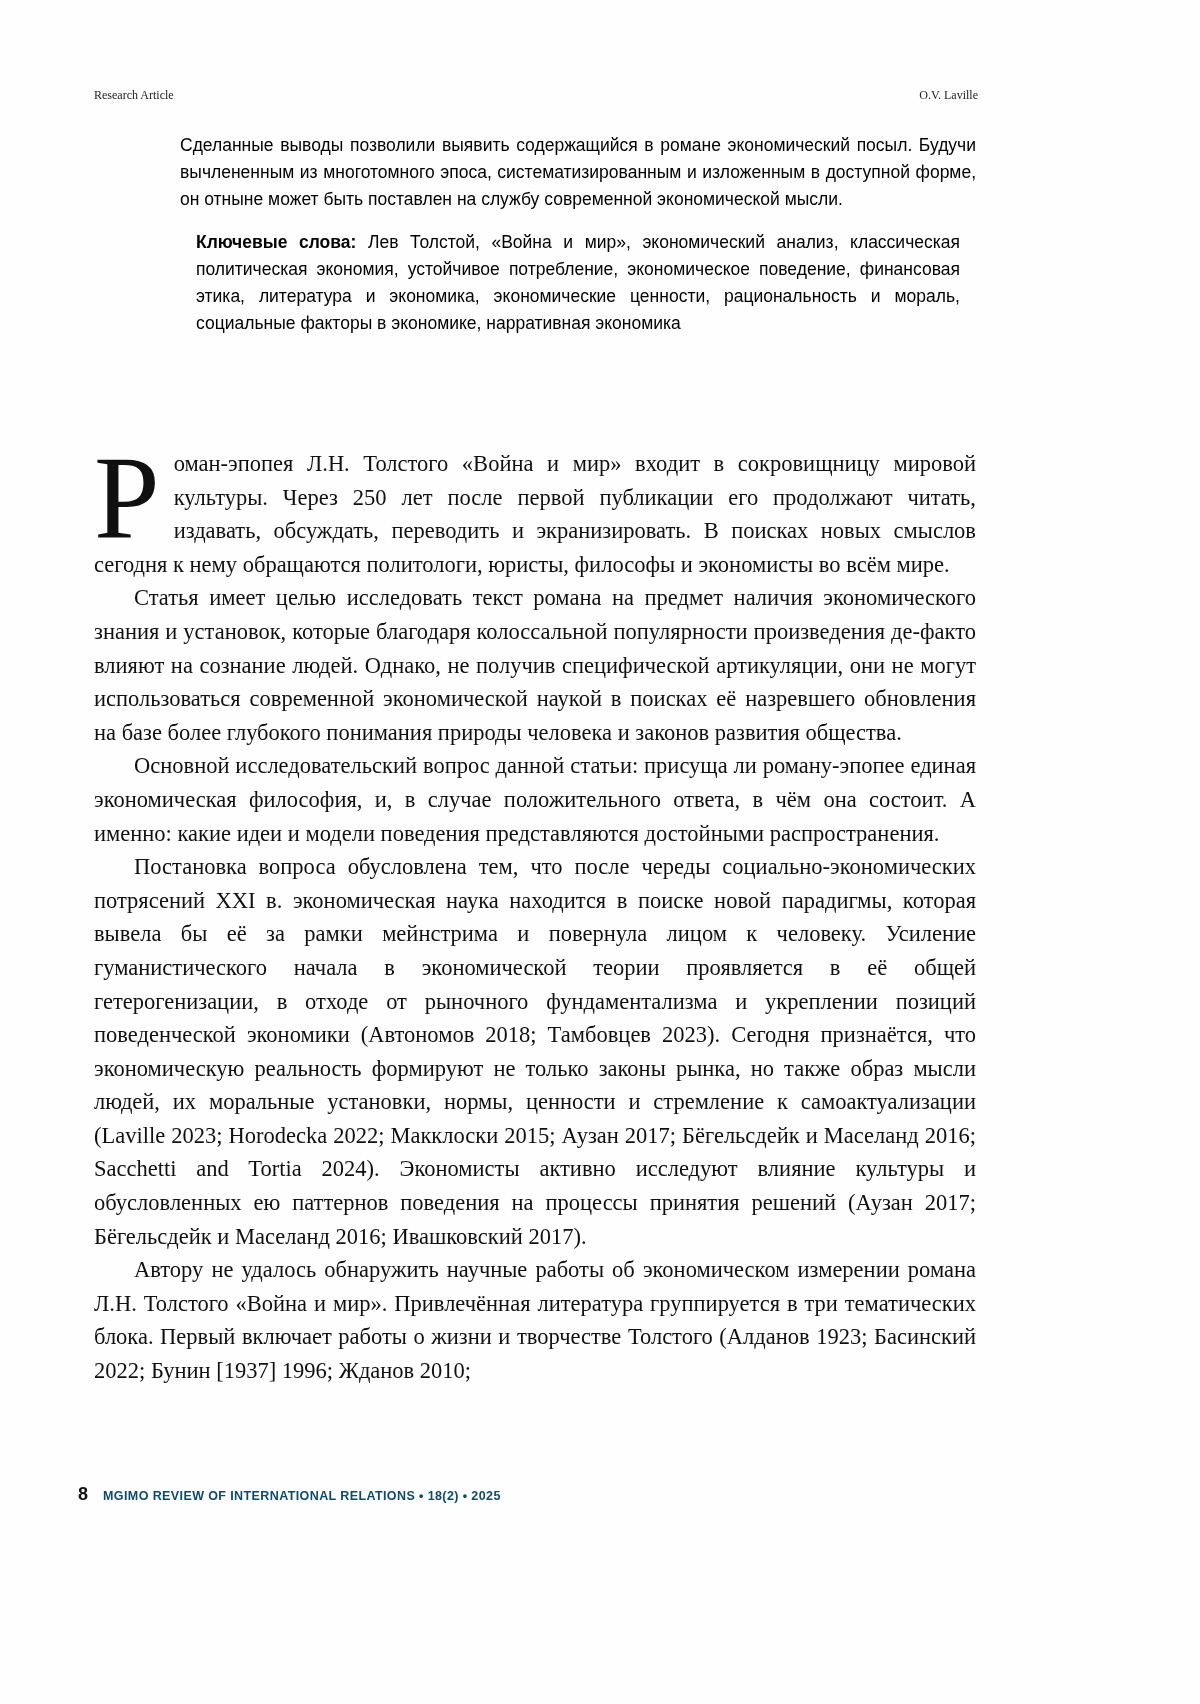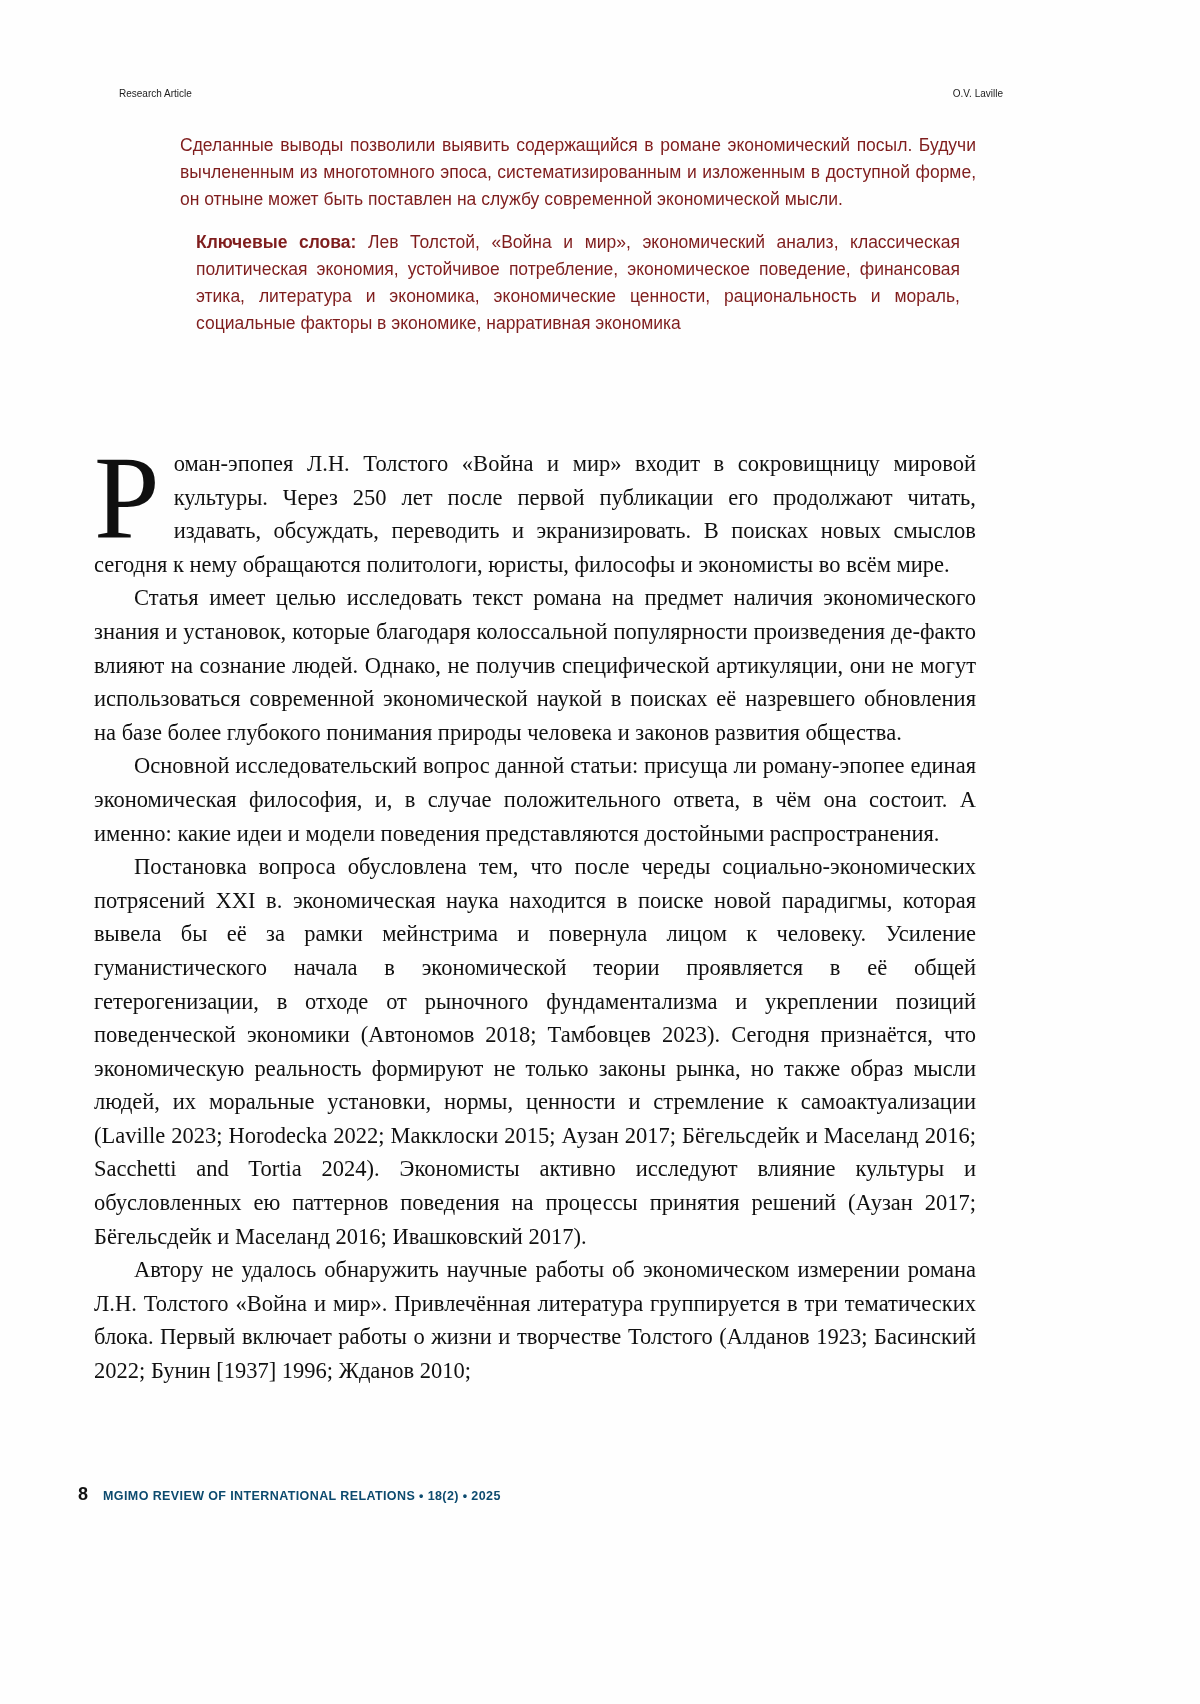--- a/index.html
+++ b/index.html
@@ -15,34 +15,33 @@
   }
 
   
   .page-header {
     position: absolute;
     top: 88px;
     left: 94px;
     width: 884px;
     display: flex;
     justify-content: space-between;
-    font-family: Liberation Sans, sans-serif;
-    font-size: 10px;
+    font-family: Liberation Serif, serif;
+    font-size: 12px;
     color: #1c1c1c;
-    margin-left: 25px;
   }
 
   
   .abstract-block {
     position: absolute;
     top: 132px;
     left: 180px;
     width: 796px;
     font-family: "Liberation Sans", sans-serif;
-    color: #7f1d1d;
+    color: #000000;
   }
   .abstract-text {
     margin: 0 0 12px 0;
     font-size: 17.5px;
     line-height: 27px;
     text-align: justify;
   }
   .keywords {
     margin: 16px;
     font-size: 17.5px;

